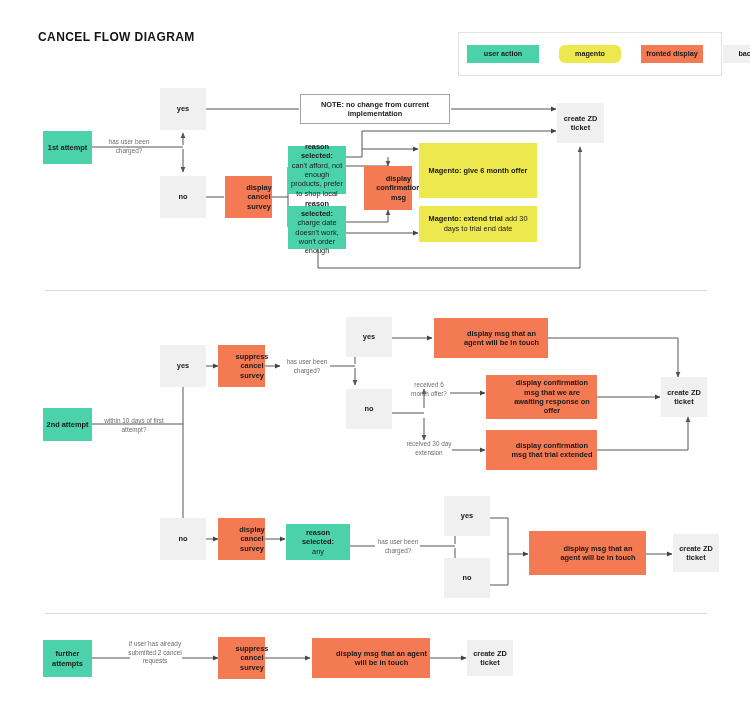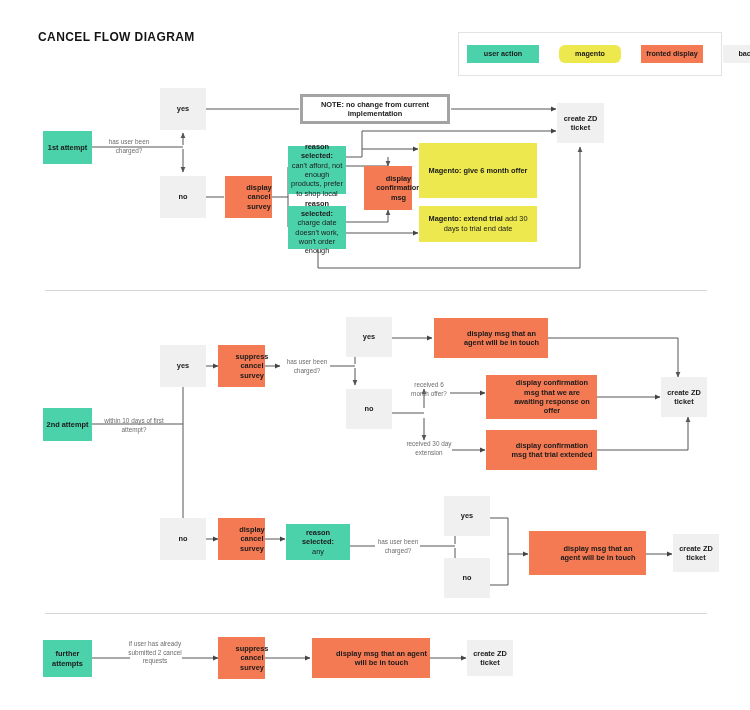--- a/index.html
+++ b/index.html
@@ -85,21 +85,21 @@
     font-size: 7.4px;
     font-weight: bold;
     line-height: 1.28;
     padding: 2px 3px;
     color: #1a1a1a;
   }
   .n-user    { background: #4CD2AA; }
   .n-magento { background: #EDE84E; align-items: center; }
   .n-front   { background: #F47A54; padding-left: 24px; }
   .n-back    { background: #F0F0F0; }
-  .n-note    { background: #ffffff; border: 3px solid #a3a3a3; }
+  .n-note    { background: #ffffff; border: 1px solid #a3a3a3; }
 
   .node.mag-body {
     font-weight: normal;
     line-height: 1.3;
   }
   .node.mag-body b { font-weight: bold; }
 
   
   .edge-label {
     position: absolute;

